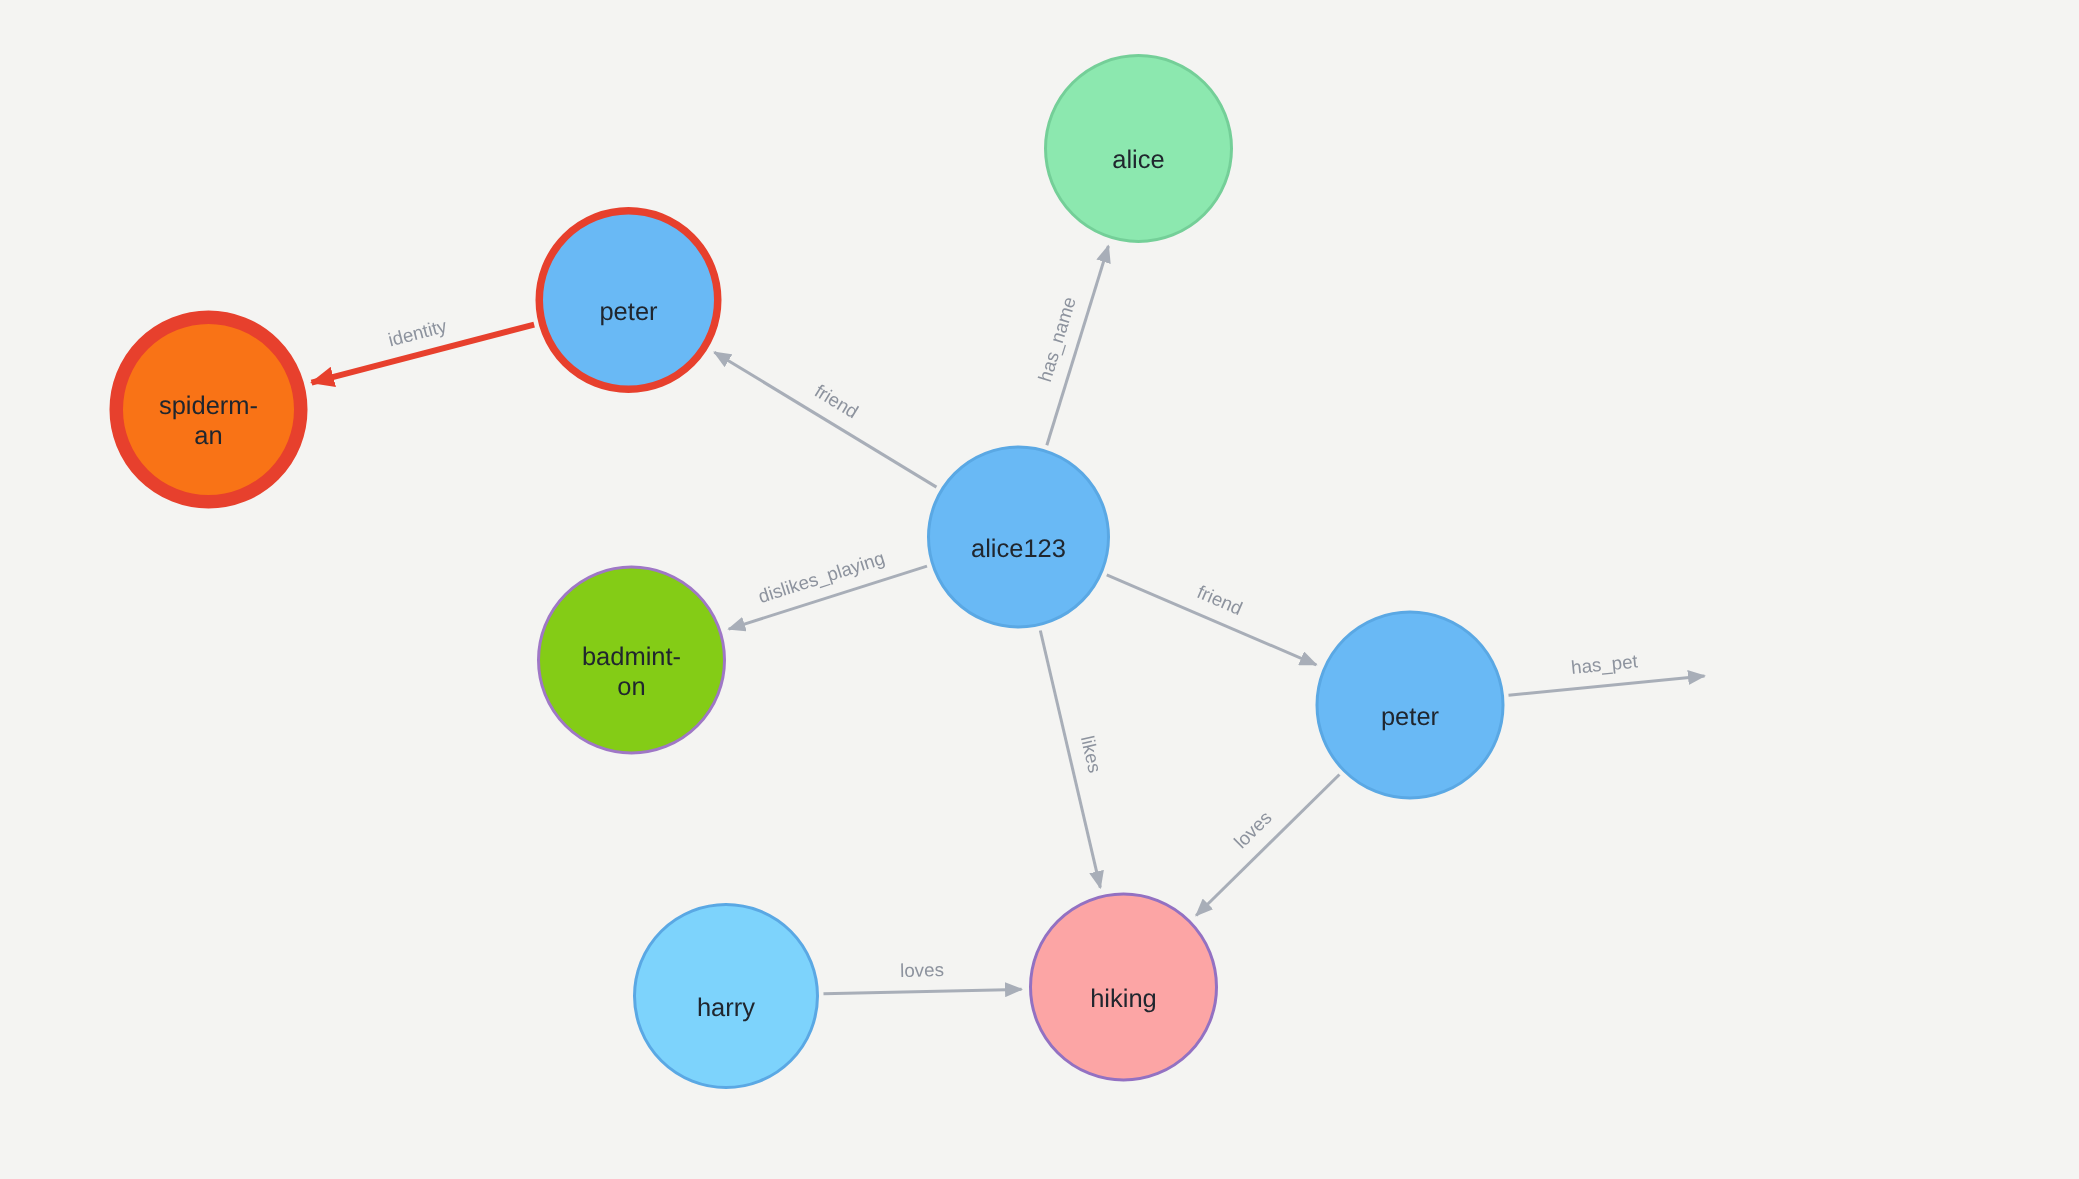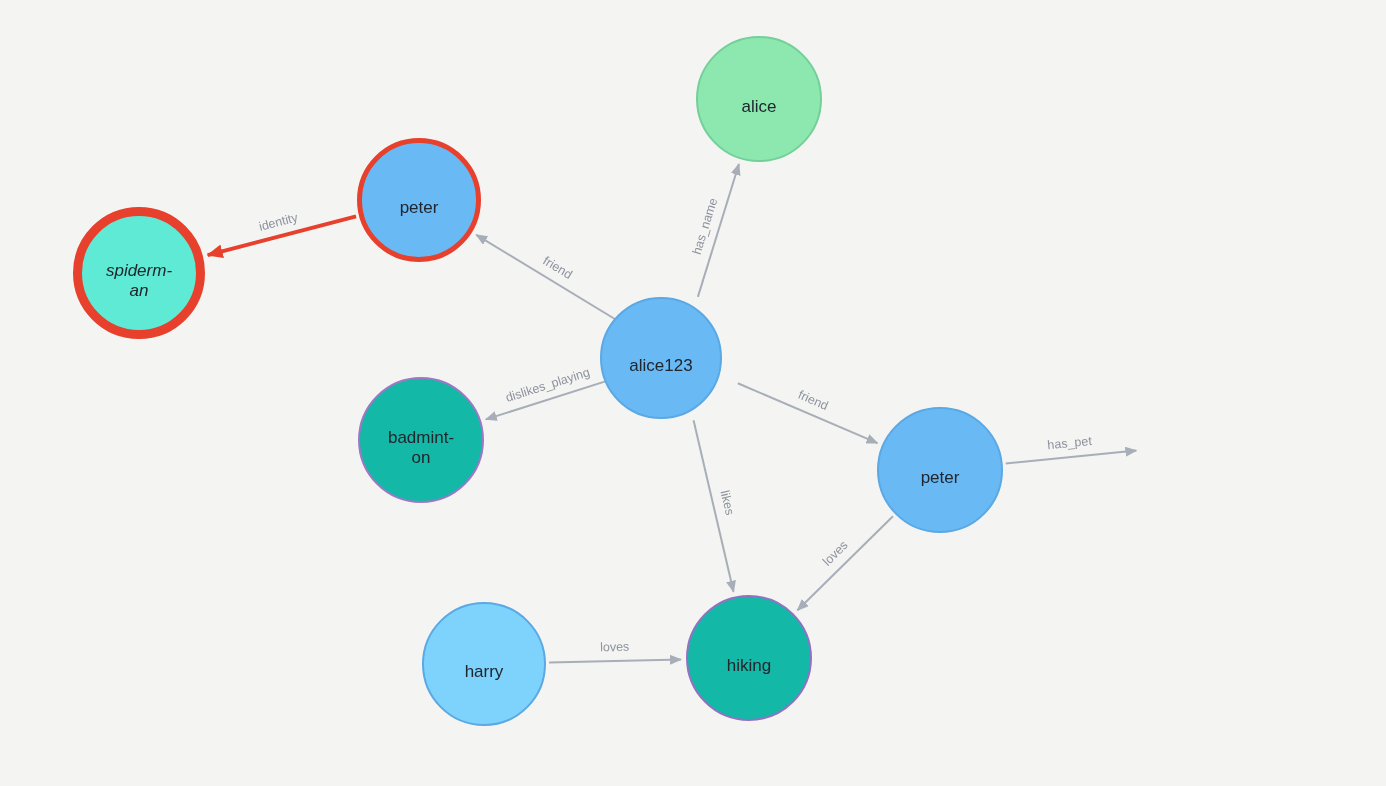--- a/index.html
+++ b/index.html
@@ -68,33 +68,33 @@
       <text x="838.1978050663636" y="556.1716962872888" class="edge-label" transform="rotate(-44.54648087404203 838.1978050663636 556.1716962872888)">loves</text>
       <line x1="548.9833456696008" y1="662.5286789659713" x2="681.0174229918023" y2="659.5392281586762" class="edge-line" stroke="#a8aeb8" stroke-width="2" marker-end="url(#arrow-gray)"></line>
       <text x="614.7740272485432" y="651.0365157670005" class="edge-label" transform="rotate(-1.2970413251270707 614.7740272485432 651.0365157670005)">loves</text>
     </svg>
     <div class="node" style="left: 696px; top: 36px; width: 126px; height: 126px; background: rgb(140, 232, 175); border: 2px solid rgb(116, 207, 152);">
       <span class="node-label">alice</span>
     </div>
     <div class="node" style="left: 357px; top: 138px; width: 124px; height: 124px; background: rgb(105, 185, 245); border: 5px solid rgb(231, 64, 45);">
       <span class="node-label">peter</span>
     </div>
-    <div class="node" style="left: 73px; top: 207px; width: 132px; height: 132px; background: #5eead4; border: 9px solid rgb(231, 64, 45); font-style: italic;">
+    <div class="node" style="left: 73px; top: 207px; width: 132px; height: 132px; background: #f97316; border: 9px solid rgb(231, 64, 45);">
       <span class="node-label">spiderm-
 an</span>
     </div>
-    <div class="node" style="left: 600px; top: 297px; width: 122px; height: 122px; background: rgb(105, 185, 245); border: 2px solid rgb(90, 168, 228);">
+    <div class="node" style="left: 618px; top: 297px; width: 122px; height: 122px; background: rgb(105, 185, 245); border: 2px solid rgb(90, 168, 228);">
       <span class="node-label">alice123</span>
     </div>
-    <div class="node" style="left: 358px; top: 377px; width: 126px; height: 126px; background: #14b8a6; border: 2px solid rgb(159, 119, 198); align-items: center;">
+    <div class="node" style="left: 358px; top: 377px; width: 126px; height: 126px; background: #84cc16; border: 2px solid rgb(159, 119, 198); align-items: center;">
       <span class="node-label">badmint-
 on</span>
     </div>
     <div class="node" style="left: 877px; top: 407px; width: 126px; height: 126px; background: rgb(105, 185, 245); border: 2px solid rgb(90, 168, 228);">
       <span class="node-label">peter</span>
     </div>
-    <div class="node" style="left: 686px; top: 595px; width: 126px; height: 126px; background: #14b8a6; border: 2px solid rgb(147, 113, 194);">
+    <div class="node" style="left: 686px; top: 595px; width: 126px; height: 126px; background: #fca5a5; border: 2px solid rgb(147, 113, 194);">
       <span class="node-label">hiking</span>
     </div>
     <div class="node" style="left: 422px; top: 602px; width: 124px; height: 124px; background: #7dd3fc; border: 2px solid rgb(90, 168, 228);">
       <span class="node-label">harry</span>
     </div>
   </div>
 
 </body></html>

